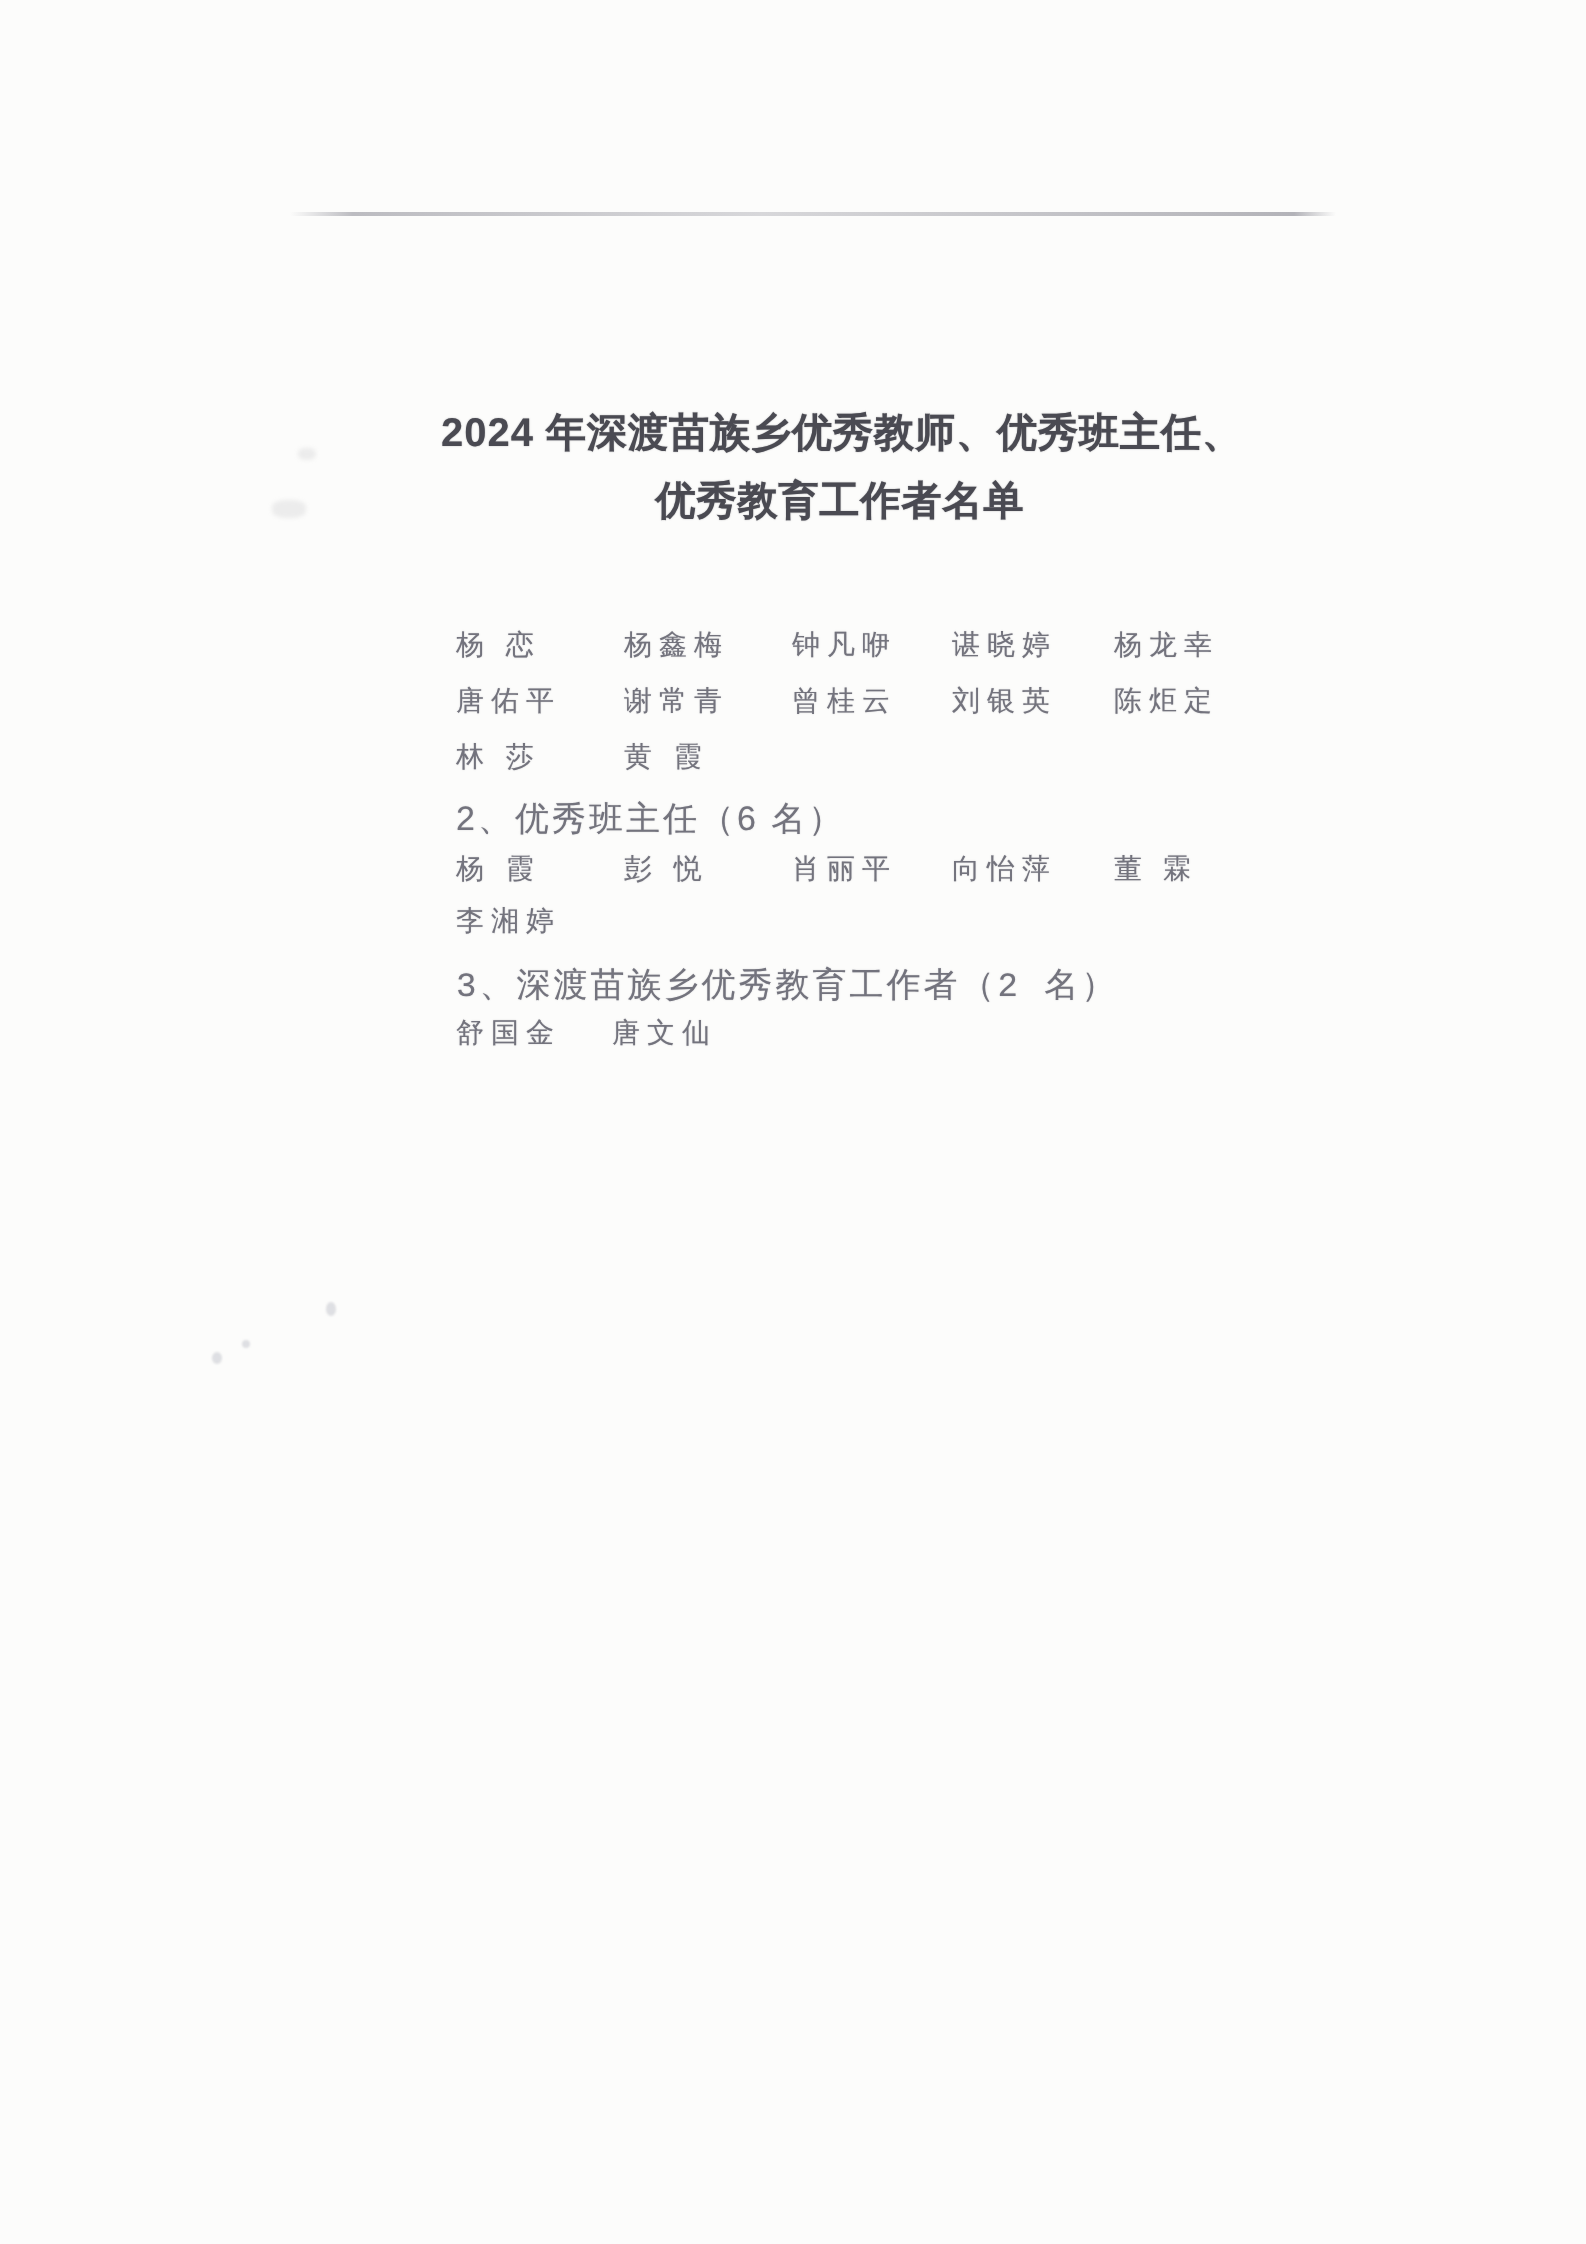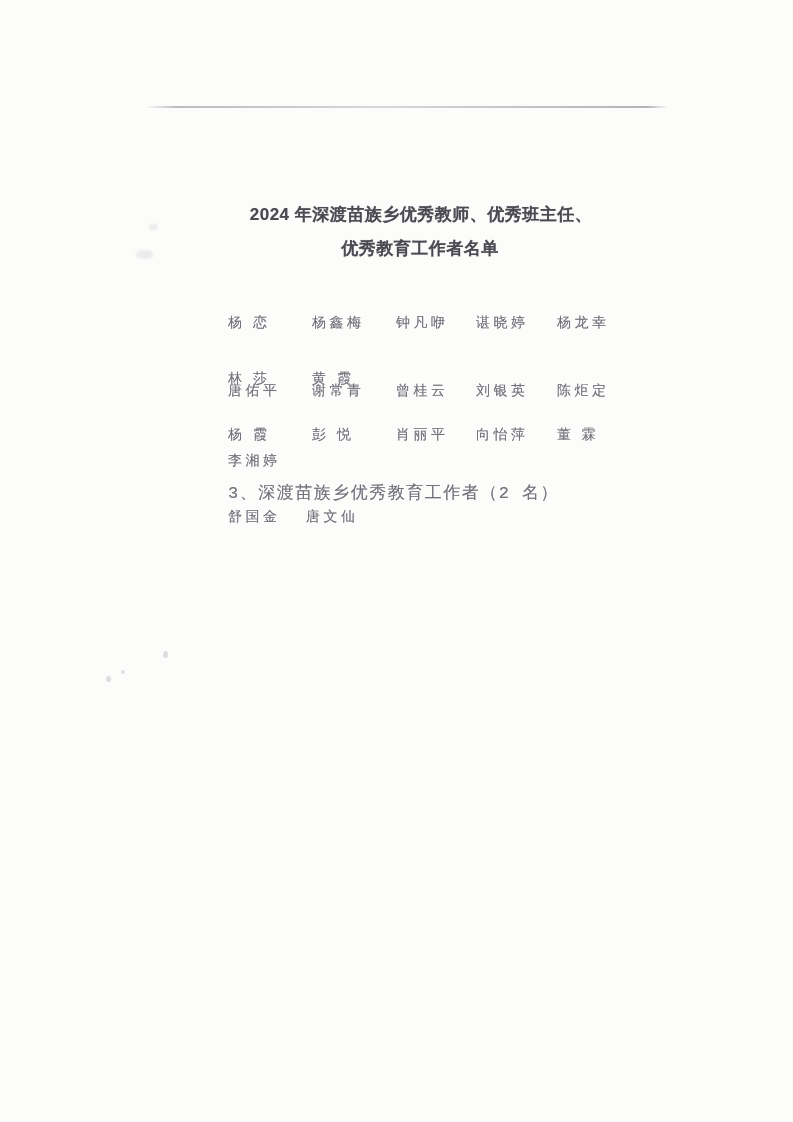--- a/index.html
+++ b/index.html
@@ -20,21 +20,21 @@
     position:absolute;left:145px;top:106px;width:523px;height:2px;
     background:linear-gradient(to right,
       rgba(150,150,158,0) 0%,
       rgba(135,135,145,.55) 6%,
       rgba(160,160,168,.40) 45%,
       rgba(130,130,140,.60) 96%,
       rgba(150,150,158,0) 100%);
   }
   .title-line{
     position:absolute;transform:translateX(-50%);
-    font-size:17px;font-weight:bold;letter-spacing:.5px;
+    font-size:20px;font-weight:bold;letter-spacing:.5px;
     color:var(--title-ink);white-space:nowrap;
     text-shadow:0 0 .7px rgba(74,74,82,.55);
   }
   .title-1{left:421px;top:203px;}
   .title-2{left:420px;top:237px;}
   .line{
     position:absolute;left:228px;height:24px;width:440px;
     white-space:nowrap;color:var(--body-ink);
     text-shadow:0 0 .6px rgba(115,115,125,.5);
   }
@@ -71,33 +71,34 @@
 
 
   <div class="line name-row" style="top:314px;">
     <span class="name c0">杨 恋</span>
     <span class="name c1">杨鑫梅</span>
     <span class="name c2">钟凡咿</span>
     <span class="name c3">谌晓婷</span>
     <span class="name c4">杨龙幸</span>
   </div>
 
-  <div class="line name-row" style="top:342px;margin-top:40px;">
+  <div class="line name-row" style="top:342px;">
     <span class="name c0">唐佑平</span>
     <span class="name c1">谢常青</span>
     <span class="name c2">曾桂云</span>
     <span class="name c3">刘银英</span>
     <span class="name c4">陈炬定</span>
   </div>
 
   <div class="line name-row" style="top:370px;">
     <span class="name c0">林 莎</span>
     <span class="name c1">黄 霞</span>
   </div>
 
+  <div class="line heading" style="top:398px;">2、优秀班主任（6 名）</div>
 
   <div class="line name-row" style="top:426px;">
     <span class="name c0">杨 霞</span>
     <span class="name c1">彭 悦</span>
     <span class="name c2">肖丽平</span>
     <span class="name c3">向怡萍</span>
     <span class="name c4">董 霖</span>
   </div>
 
   <div class="line name-row" style="top:452px;">

